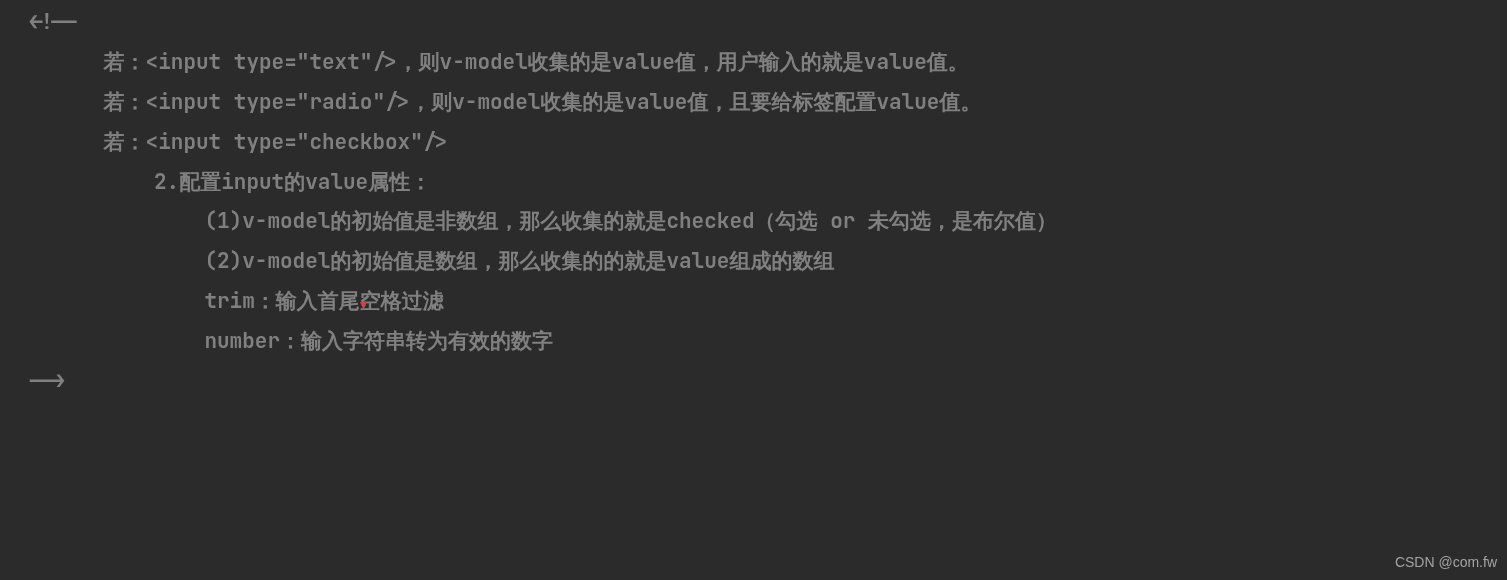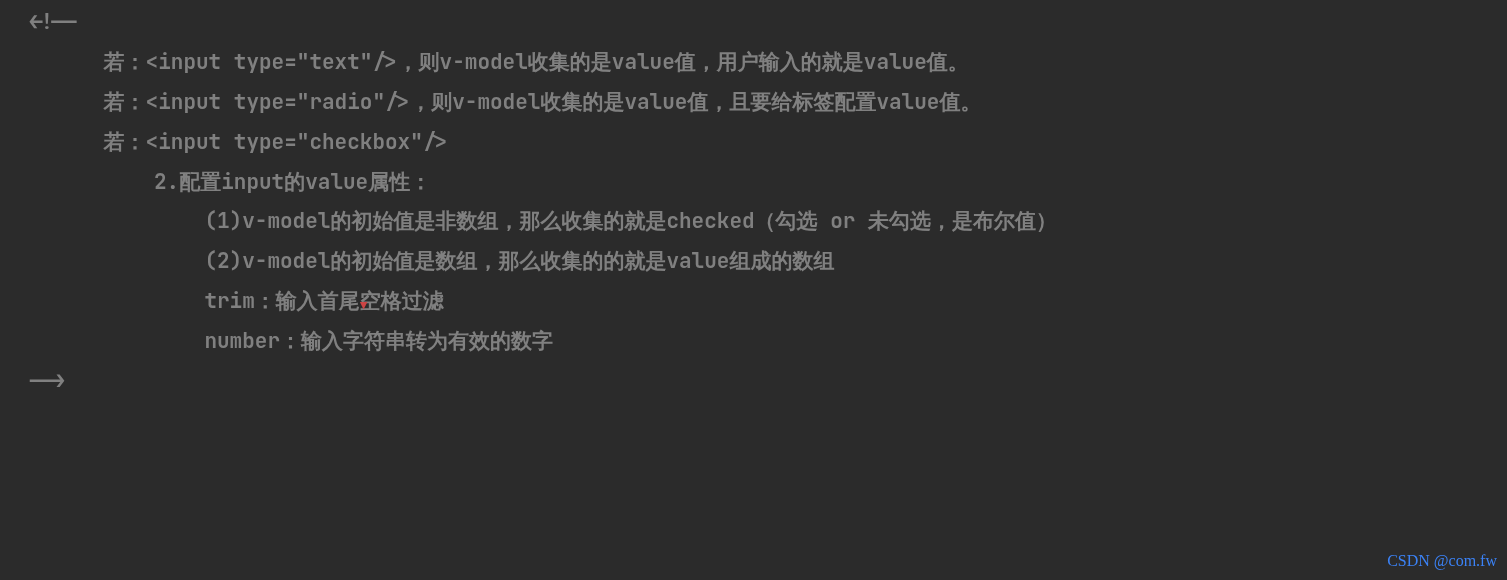--- a/index.html
+++ b/index.html
@@ -25,23 +25,23 @@
       color: #8a8a8a;
     }
     .comment-text {
       color: #808080;
       font-weight: bold;
     }
     .watermark {
       position: absolute;
       bottom: 4px;
       right: 10px;
-      font-size: 16px;
-      color: #3b82f6;
-      font-family: Liberation Serif, serif;
+      font-size: 14px;
+      color: #a3a3a3;
+      font-family: Liberation Sans, sans-serif;
     }
     .cursor-mark {
       position: absolute;
       left: 360px;
       top: 295px;
       color: #cc4444;
       font-size: 12px;
     }
   </style>
 </head>

